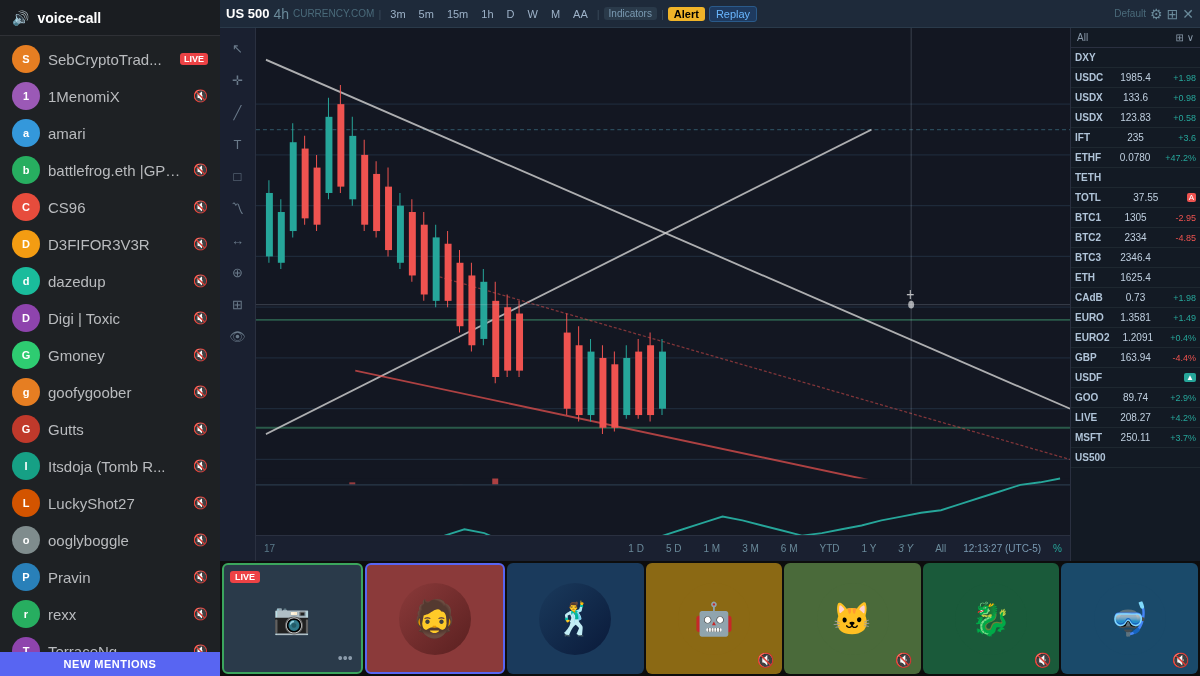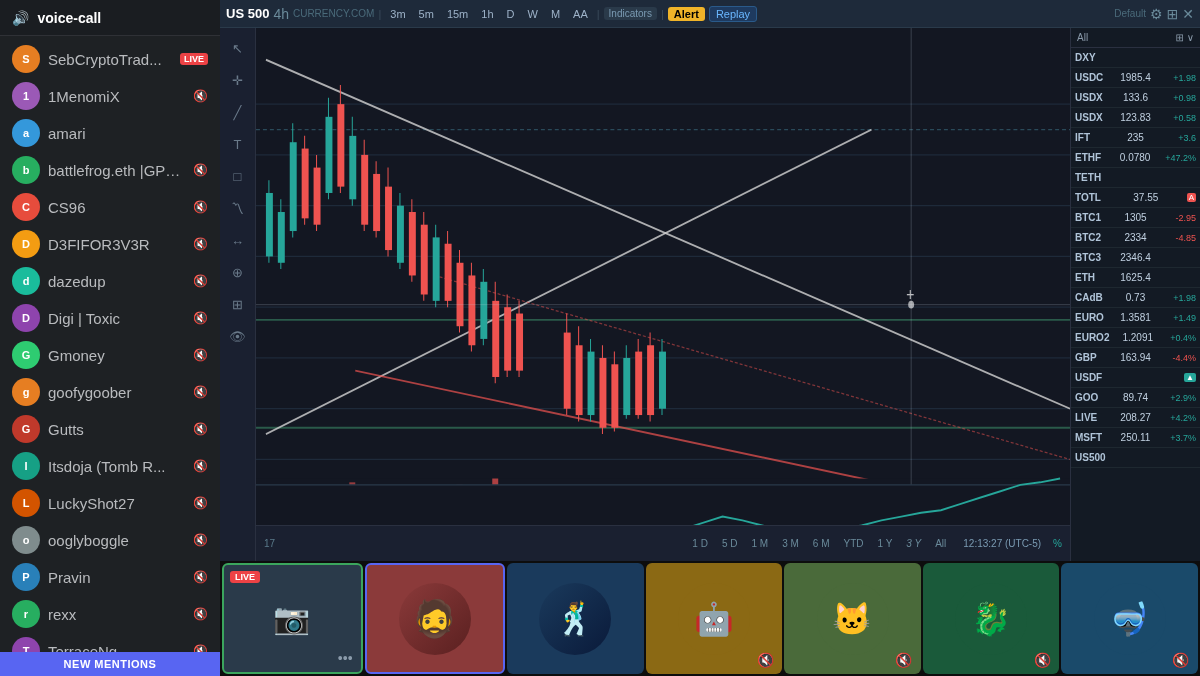--- a/index.html
+++ b/index.html
@@ -709,25 +709,25 @@
           <circle cx="660" cy="218" r="3" fill="#fff" opacity="0.6"></circle>
 
           <text x="655" y="215" fill="#fff" font-size="14" opacity="0.7">+</text>
 
           <rect x="0" y="360" width="820" height="60" fill="#131722"></rect>
           <line x1="0" y1="360" x2="820" y2="360" stroke="#2a3a4a" stroke-width="1"></line>
 
           <polyline points="10,420 30,415 50,418 70,410 90,405 110,412 130,418 150,415 170,408 190,400 210,395 230,398 250,405 270,408 290,412 310,415 330,418 350,415 370,410 390,405 410,400 430,395 450,390 470,385 490,388 510,392 530,396 550,400 570,398 590,395 610,392 630,388 650,385 670,382 690,380 710,375 730,370 750,365 770,360 790,358 810,355" fill="none" stroke="#26a69a" stroke-width="1.5"></polyline>
         </svg>
 
-        <div style="position:absolute;bottom:0;left:0;right:0;height:36px;background:#1a2030;border-top:1px solid #2a3040;display:flex;align-items:center;padding:8px 8px;gap:12px;font-size:10px;color:#5a7a8a">
+        <div style="position:absolute;bottom:0;left:0;right:0;height:26px;background:#1a2030;border-top:1px solid #2a3040;display:flex;align-items:center;padding:8px 8px;gap:12px;font-size:10px;color:#5a7a8a">
           <span>17</span>
           <span style="flex:1"></span>
 
-          <div style="display:flex;gap:4px" id="bottom-tf-btns">
+          <div style="display:flex;gap:12px" id="bottom-tf-btns">
               <button style="padding: 1px 5px; border-radius: 3px; font-size: 10px; color: rgb(106, 138, 154); background: transparent; border: none; cursor: pointer;">1 D</button>
               <button style="padding: 1px 5px; border-radius: 3px; font-size: 10px; color: rgb(106, 138, 154); background: transparent; border: none; cursor: pointer;">5 D</button>
               <button style="padding: 1px 5px; border-radius: 3px; font-size: 10px; color: rgb(106, 138, 154); background: transparent; border: none; cursor: pointer;">1 M</button>
               <button style="padding: 1px 5px; border-radius: 3px; font-size: 10px; color: rgb(106, 138, 154); background: transparent; border: none; cursor: pointer;">3 M</button>
               <button style="padding: 1px 5px; border-radius: 3px; font-size: 10px; color: rgb(106, 138, 154); background: transparent; border: none; cursor: pointer;">6 M</button>
               <button style="padding: 1px 5px; border-radius: 3px; font-size: 10px; color: rgb(106, 138, 154); background: transparent; border: none; cursor: pointer;">YTD</button>
               <button style="padding: 1px 5px; border-radius: 3px; font-size: 10px; color: rgb(106, 138, 154); background: transparent; border: none; cursor: pointer;">1 Y</button>
               <button style="padding: 1px 5px; border-radius: 3px; font-size: 10px; color: rgb(106, 138, 154); background: transparent; border: none; cursor: pointer; font-style: italic;">3 Y</button>
               <button style="padding: 1px 5px; border-radius: 3px; font-size: 10px; color: rgb(106, 138, 154); background: transparent; border: none; cursor: pointer;">All</button>
             </div>

